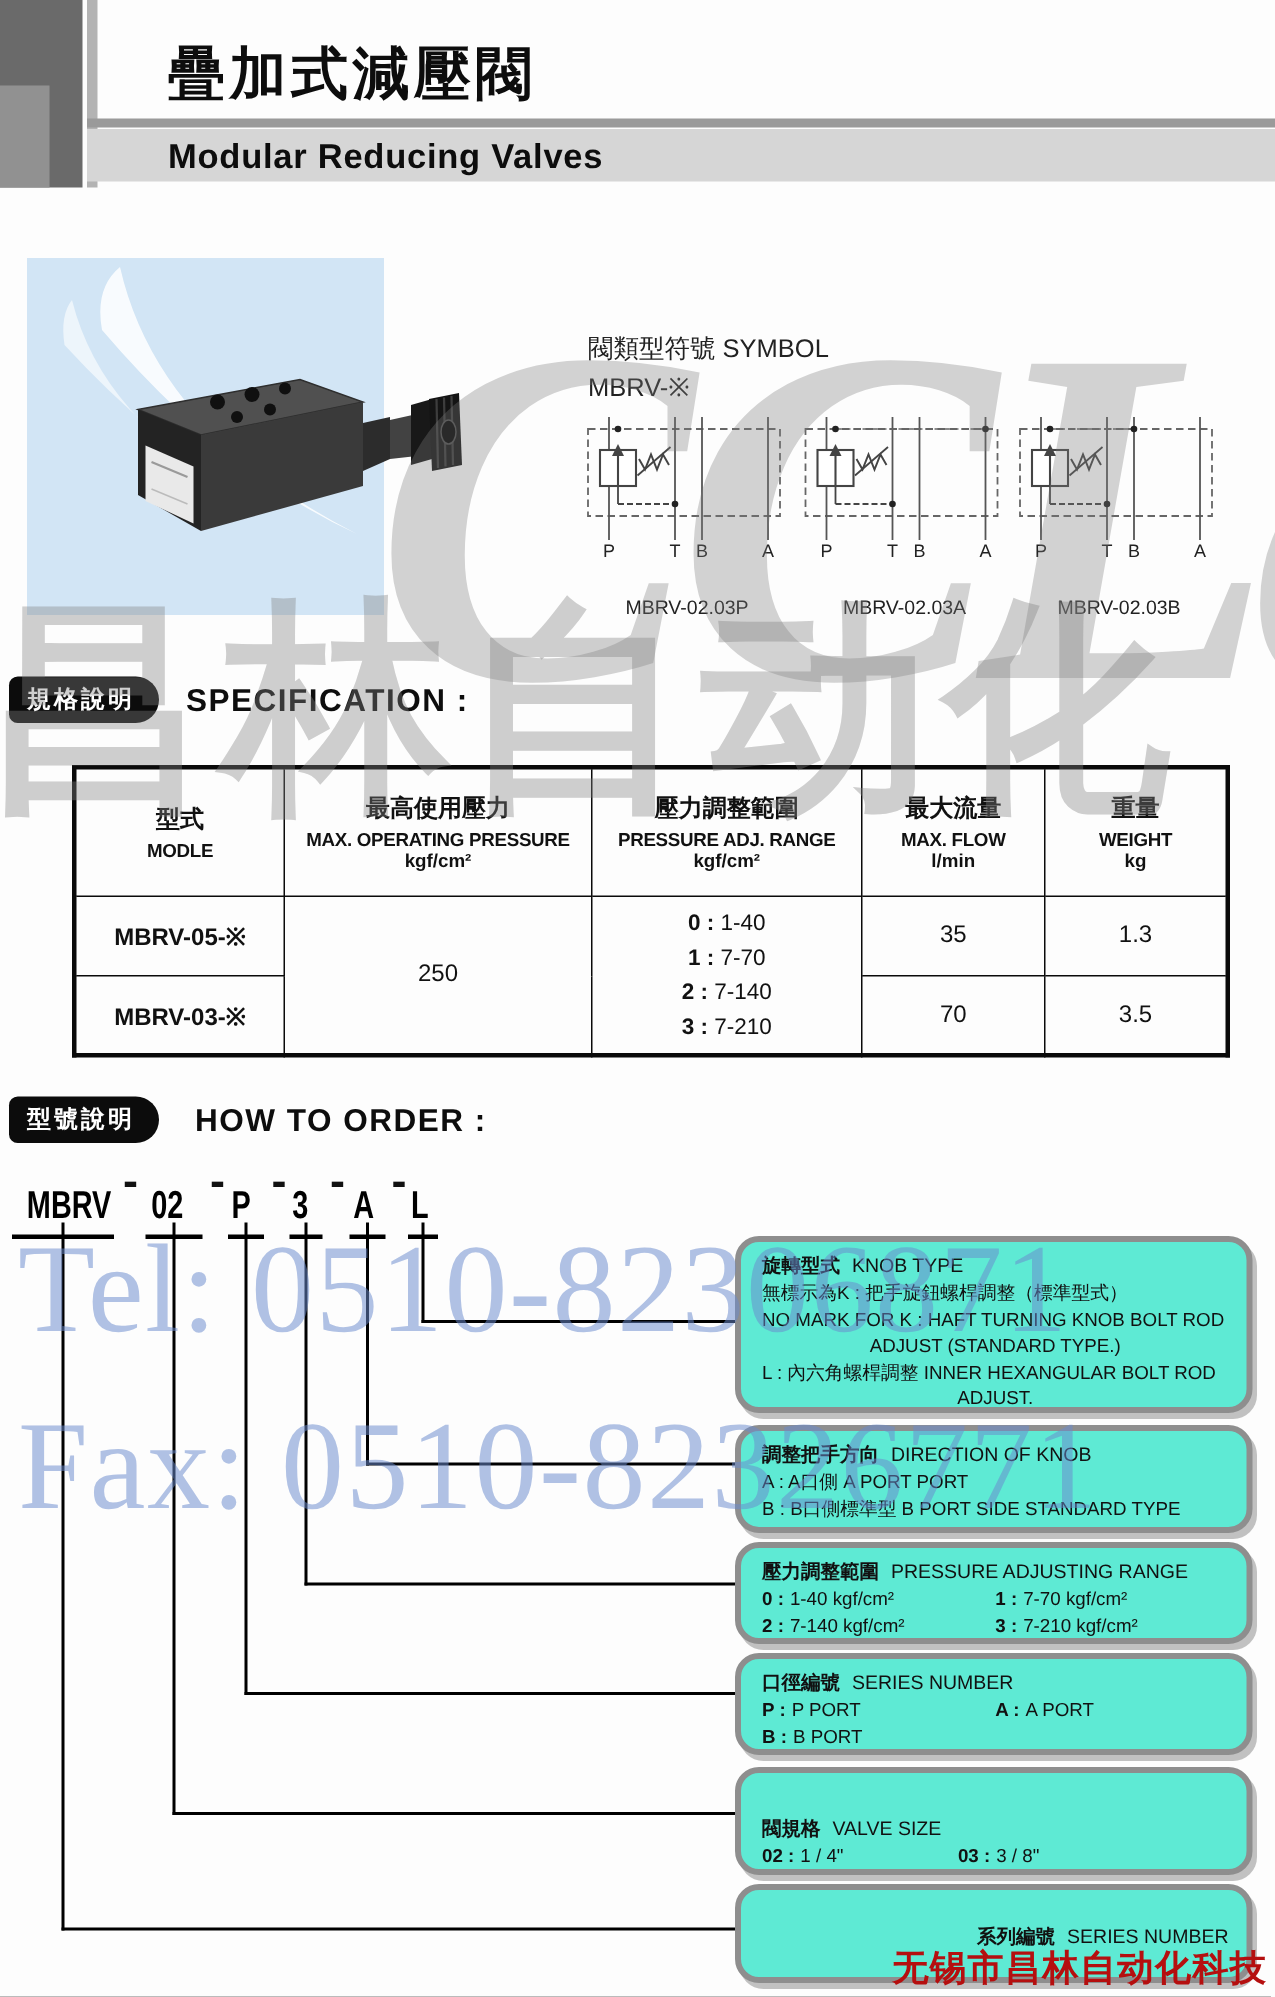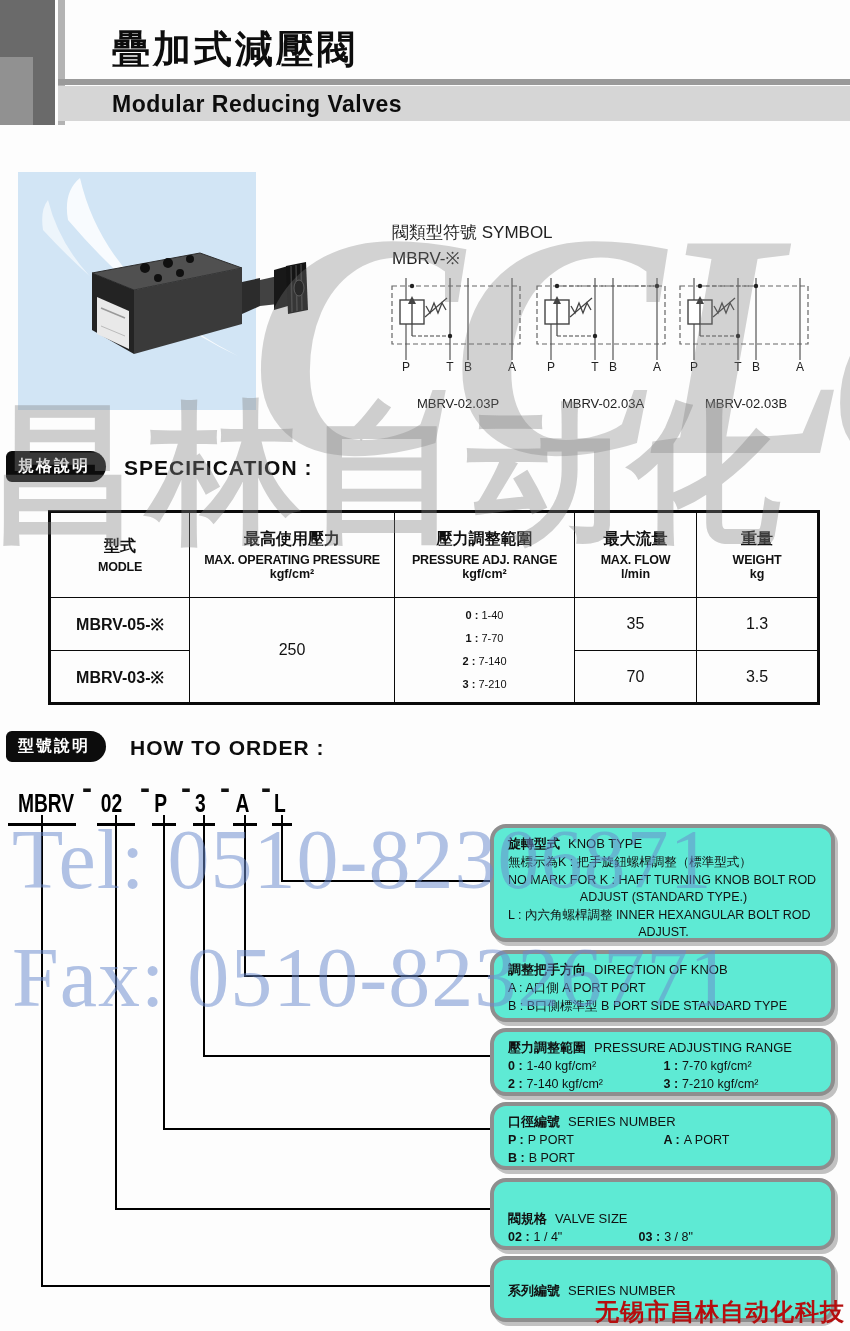--- a/index.html
+++ b/index.html
@@ -29,21 +29,21 @@
   .section-heading { position:absolute; font-size:21px; font-weight:800; letter-spacing:1px; color:#0d0d0d; }
   
   .spec-table { position:absolute; left:48px; top:510px; border-collapse:collapse; table-layout:fixed; background:transparent; }
   .spec-table td, .spec-table th { border:1.5px solid #0a0a0a; text-align:center; vertical-align:middle; padding:2px; }
   .spec-table { border:3px solid #0a0a0a; }
   .th-zh { font-size:16px; font-weight:700; margin-bottom:3px; }
   .th-en { font-size:12.5px; font-weight:700; letter-spacing:-0.2px; }
   .th-unit { font-size:12.5px; font-weight:700; }
   .cell-model { font-size:16px; font-weight:800; }
   .cell-num { font-size:16px; }
-  .range-line { font-size:11px; line-height:23px; }
+  .range-line { font-size:15px; line-height:23px; }
   .range-line b { font-weight:800; }
   
   .code-seg { position:absolute; top:770px; height:42px; border-bottom:3px solid #000;
               text-align:left; font-size:26px; font-weight:800; line-height:38px; color:#000;margin-top:14px; }
   .code-seg .squeeze { display:inline-block; transform:scaleX(0.74); transform-origin:center; white-space:nowrap; }
   .code-dash { position:absolute; top:770px; height:40px; text-align:center; font-size:30px; font-weight:800; line-height:36px; }
   .conn { position:absolute; background:#000; z-index:12; }
   
   .callout { position:absolute; left:490px; width:345px; background:#5eead4;
              border:4px solid #8e8e8e; border-radius:16px; box-shadow:3px 4px 0 rgba(120,120,120,.45);
@@ -316,21 +316,21 @@
   </div>
 
   <div class="callout" style="top:1178px; height:72px; padding-top:28px;">
     <div class="bt"><b>閥規格</b><span>VALVE SIZE</span></div>
     <div class="pair-row">
       <div class="pair" style="width:42%;"><b>02 :</b><span>1 / 4"</span></div>
       <div class="pair" style="width:58%;"><b>03 :</b><span>3 / 8"</span></div>
     </div>
   </div>
 
-  <div class="callout" style="top:1256px; height:66px; padding-top:22px;">
+  <div class="callout" style="top:1256px; height:66px; padding-top:22px;text-align:right;">
     <div class="bt"><b>系列編號</b><span>SERIES NUMBER</span></div>
   </div>
 
   <div class="wm wm-logo">CCLair</div>
   <div class="wm wm-cn">昌林自动化</div>
   <div class="wm wm-tel">Tel: 0510-82306871</div>
   <div class="wm wm-fax">Fax: 0510-82326771</div>
 
   <div class="footer-company">无锡市昌林自动化科技</div>
 

